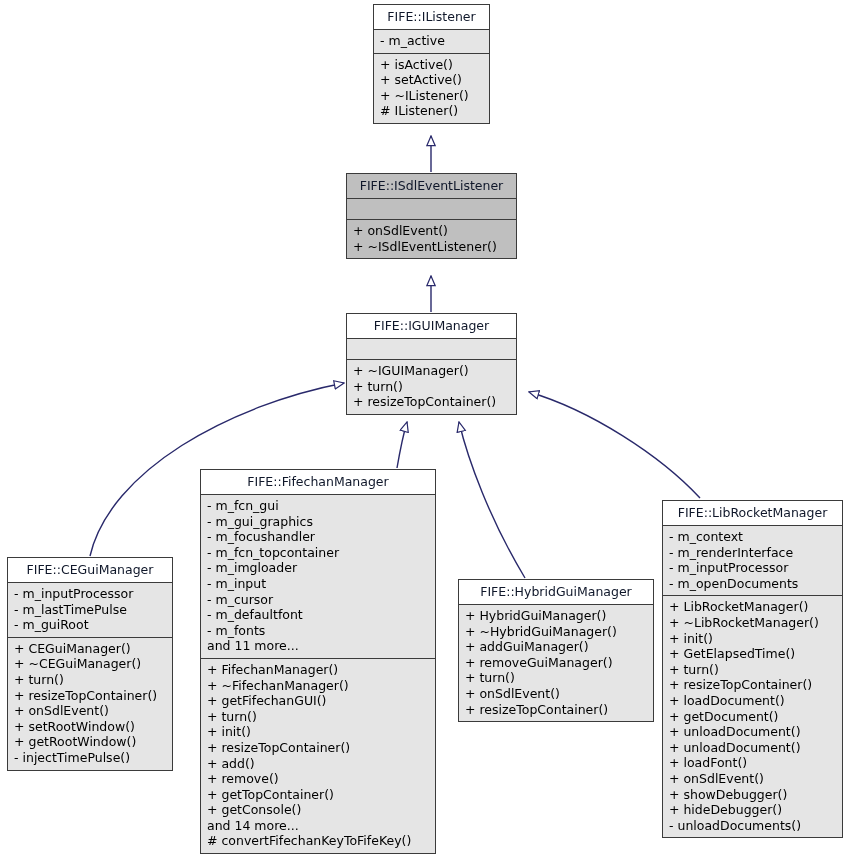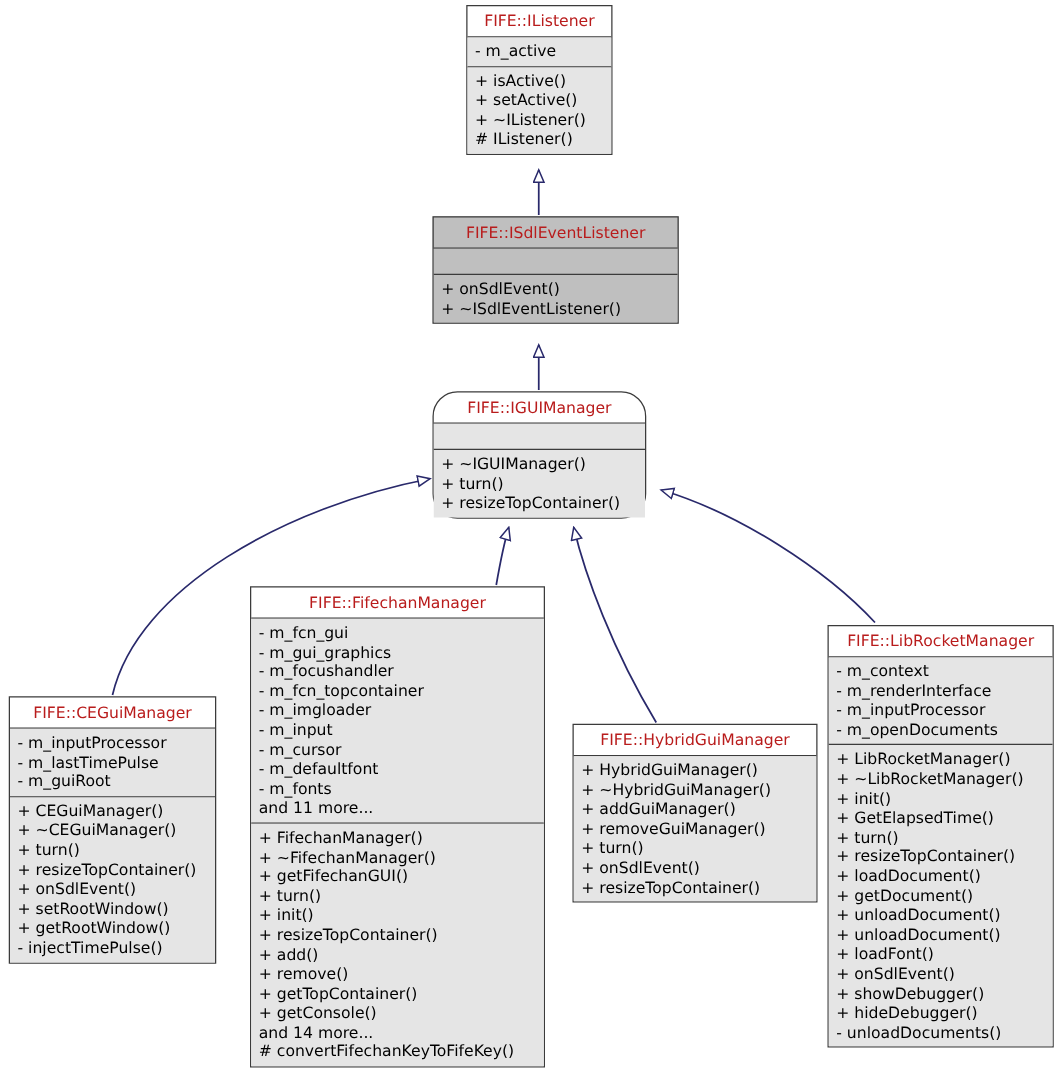--- a/index.html
+++ b/index.html
@@ -32,21 +32,21 @@
   }
   .uml-node.highlight {
     background: #bfbfbf;
   }
   .uml-node.highlight .uml-compartment {
     background: #bfbfbf;
   }
   .uml-title {
     text-align: center;
     font-size: 12.5px;
-    color: #b91c1c;
+    color: #0f172a;
     padding: 4px 8px 5px 8px;
     border-bottom: 1px solid #3b3b3b;
     white-space: nowrap;
     line-height: 15px;
   }
   .uml-compartment {
     border-bottom: 1px solid #3b3b3b;
     padding: 3px 6px 4px 6px;
     background: #e5e5e5;
   }
@@ -107,30 +107,30 @@
       <div class="uml-row">- m_active</div>
     </div>
     <div class="uml-compartment">
       <div class="uml-row">+ isActive()</div>
       <div class="uml-row">+ setActive()</div>
       <div class="uml-row">+ ~IListener()</div>
       <div class="uml-row"># IListener()</div>
     </div>
   </div>
 
-  <div class="uml-node highlight" style="left:346px; top:173px; width:197px;">
+  <div class="uml-node highlight" style="left:346px; top:173px; width:171px;">
     <div class="uml-title">FIFE::ISdlEventListener</div>
     <div class="uml-compartment empty"></div>
     <div class="uml-compartment">
       <div class="uml-row">+ onSdlEvent()</div>
       <div class="uml-row">+ ~ISdlEventListener()</div>
     </div>
   </div>
 
-  <div class="uml-node" style="left:346px; top:313px; width:171px;border-radius:20px;">
+  <div class="uml-node" style="left:346px; top:313px; width:171px;">
     <div class="uml-title">FIFE::IGUIManager</div>
     <div class="uml-compartment empty"></div>
     <div class="uml-compartment">
       <div class="uml-row">+ ~IGUIManager()</div>
       <div class="uml-row">+ turn()</div>
       <div class="uml-row">+ resizeTopContainer()</div>
     </div>
   </div>
 
   <div class="uml-node" style="left:7px; top:557px; width:166px;">

